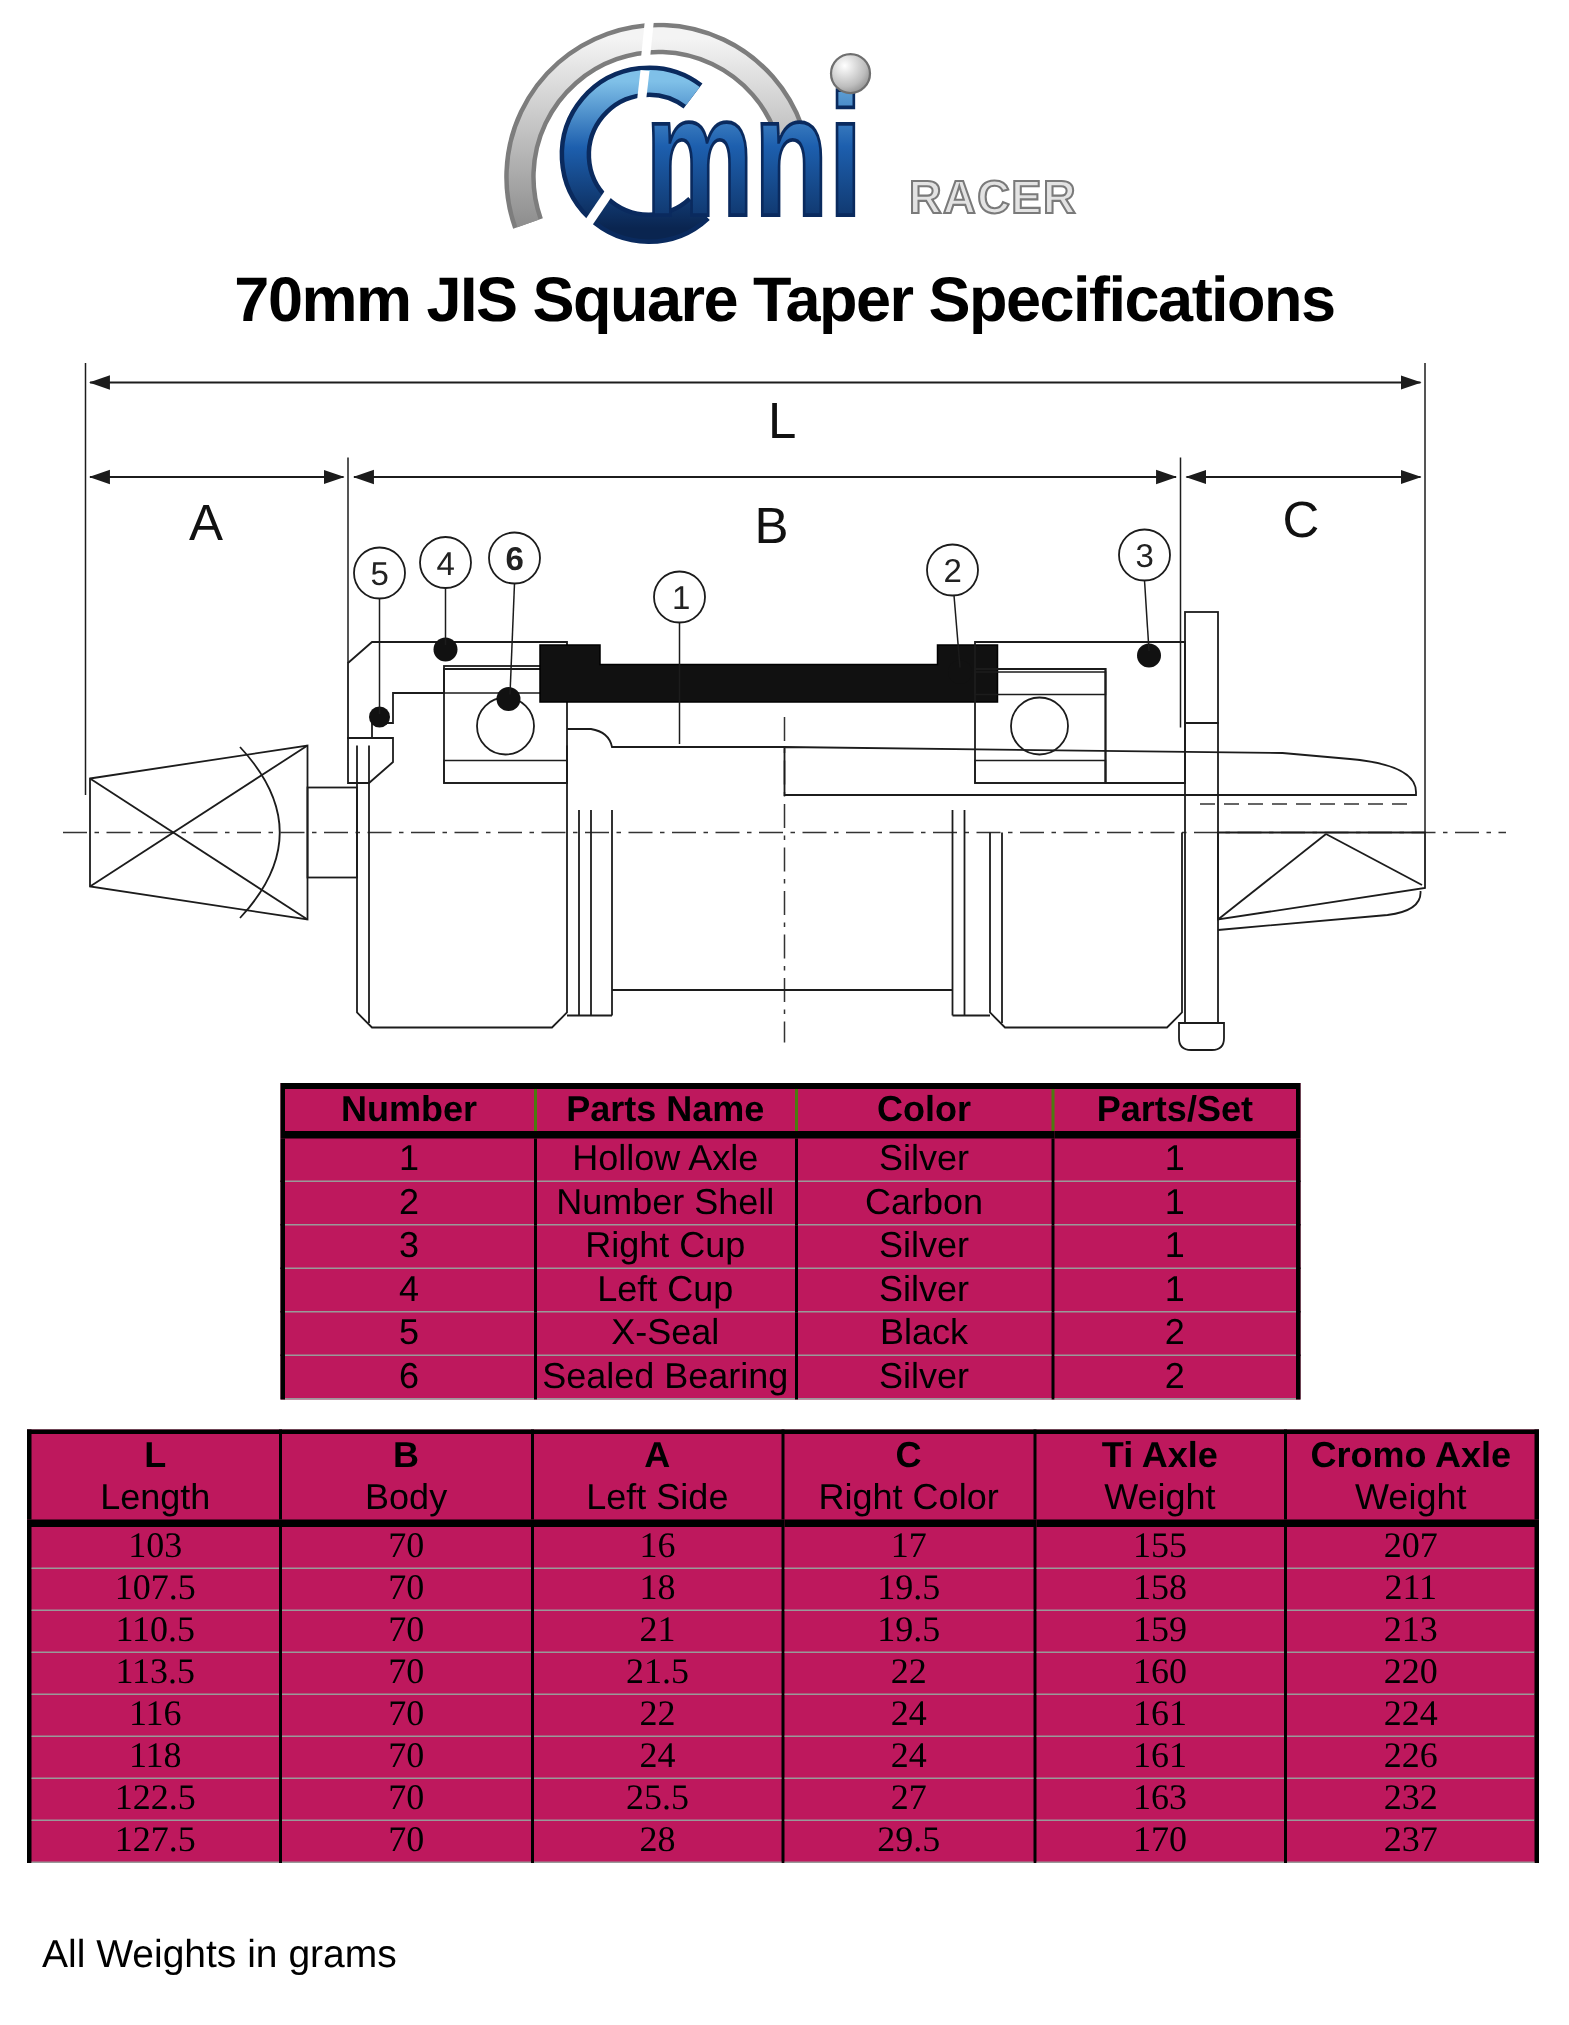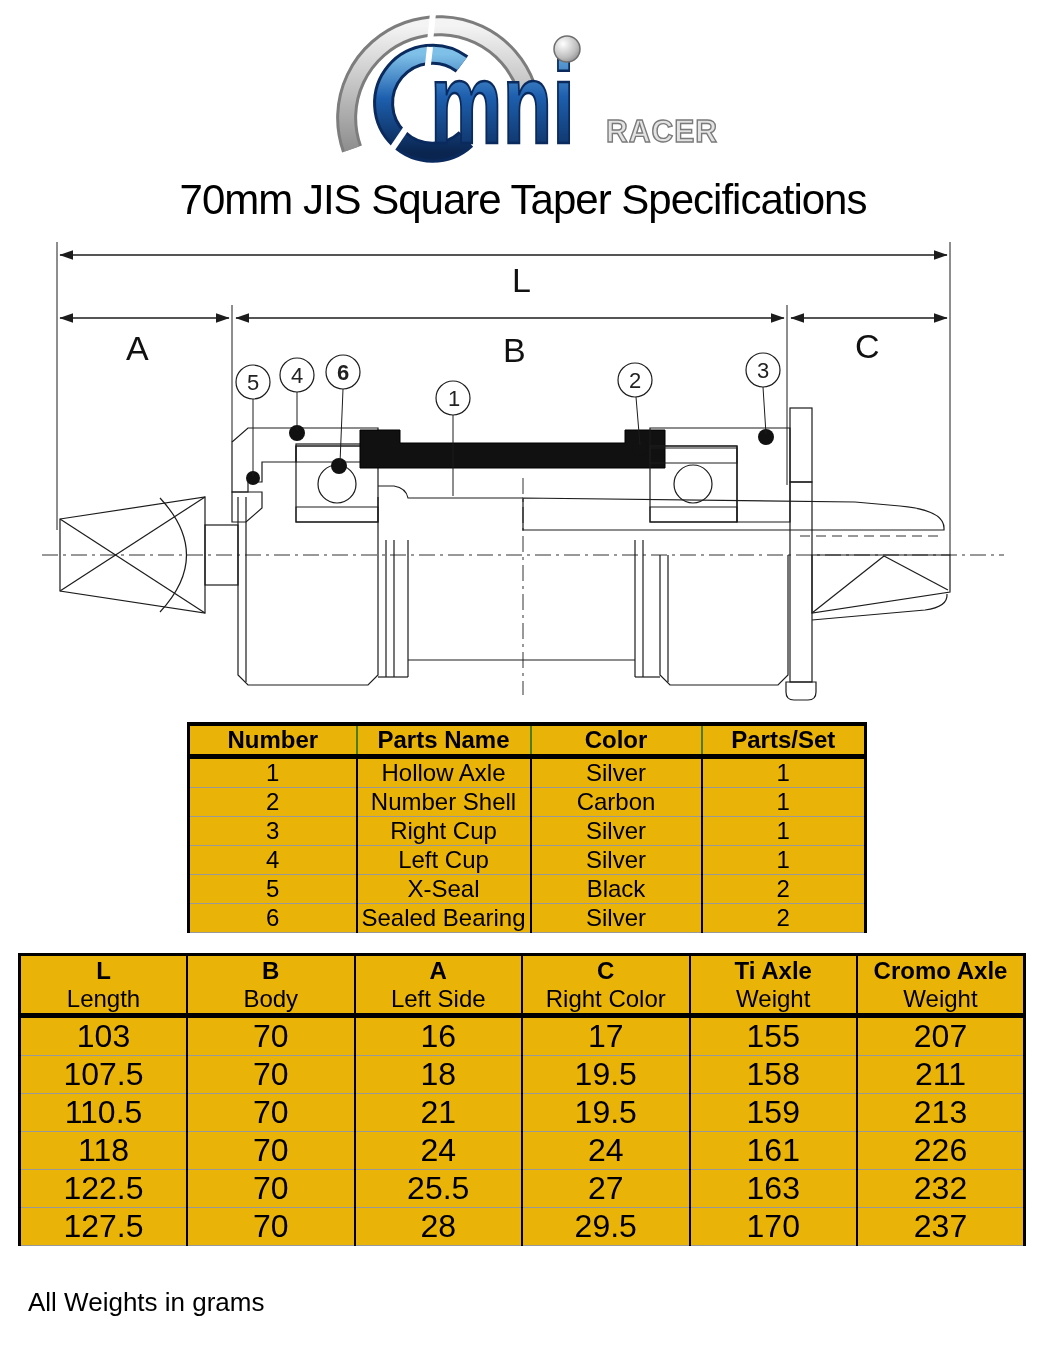--- a/index.html
+++ b/index.html
@@ -5,32 +5,32 @@
   html,body { margin:0; padding:0; background:#fff; }
   #page {
     position:relative; width:1046px; height:1350px; background:#fff;
     font-family:"Liberation Sans", sans-serif; color:#000; overflow:hidden;
   }
   
   #logo { position:absolute; left:330px; top:15px; }
   
   #title {
     position:absolute; left:0; top:176px; width:100%;
-    text-align:center; font-size:42px; font-weight:normal; letter-spacing:-1px;
+    text-align:center; font-size:42px; font-weight:bold; letter-spacing:-1px;
   }
   
   #drawing { position:absolute; left:0; top:230px; }
   .thin   { stroke:#1c1c1c; stroke-width:1.2; fill:none; }
   .thin2  { stroke:#1c1c1c; stroke-width:1; fill:none; }
   .dim    { stroke:#1c1c1c; stroke-width:1.4; fill:none; }
   .dimlabel { font-size:34px; fill:#111; }
   .callout-num { font-size:22px; fill:#222; }
   .callout-num.bold { font-weight:bold; }
   
-  table { border-collapse:collapse; background:#eab308; }
+  table { border-collapse:collapse; background:#be185d; }
   #parts-table {
     position:absolute; left:187px; top:722px; width:677px; table-layout:fixed;
     border-top:4px solid #000; border-left:3px solid #000; border-right:3px solid #000;
     border-bottom:1px solid #999;
   }
   #parts-table th {
     border-bottom:5px solid #000; border-left:2px solid #4d7c0f;
     font-size:24px; font-weight:bold; height:27px; text-align:center; padding:0;
   }
   #parts-table td {
@@ -45,21 +45,21 @@
     border-bottom:1px solid #999;
   }
   #dims-table th {
     border-bottom:5px solid #000; border-left:2px solid #000;
     height:57px; text-align:center; padding:0; vertical-align:middle;
   }
   #dims-table th .h1 { font-size:24px; font-weight:bold; line-height:28px; }
   #dims-table th .h2 { font-size:24px; font-weight:normal; line-height:28px; }
   #dims-table td {
     border-left:2px solid #000; border-top:1px solid #999;
-    font-size:32px; font-weight:normal; height:27px; text-align:center; padding:0;
+    font-size:24px; font-weight:normal; height:27px; text-align:center; padding:0;font-family:Liberation Serif, serif;
   }
   #dims-table th:first-child, #dims-table td:first-child { border-left:none; }
 
   
   #footer { position:absolute; left:28px; top:1284px; font-size:26px; line-height:37px; }
 </style>
 </head>
 <body>
 
 <div id="page">
@@ -362,20 +362,36 @@
     </tr>
     <tr>
       <td>110.5</td>
       <td>70</td>
       <td>21</td>
       <td>19.5</td>
       <td>159</td>
       <td>213</td>
     </tr>
     <tr>
+      <td>113.5</td>
+      <td>70</td>
+      <td>21.5</td>
+      <td>22</td>
+      <td>160</td>
+      <td>220</td>
+    </tr>
+    <tr>
+      <td>116</td>
+      <td>70</td>
+      <td>22</td>
+      <td>24</td>
+      <td>161</td>
+      <td>224</td>
+    </tr>
+    <tr>
       <td>118</td>
       <td>70</td>
       <td>24</td>
       <td>24</td>
       <td>161</td>
       <td>226</td>
     </tr>
     <tr>
       <td>122.5</td>
       <td>70</td>

